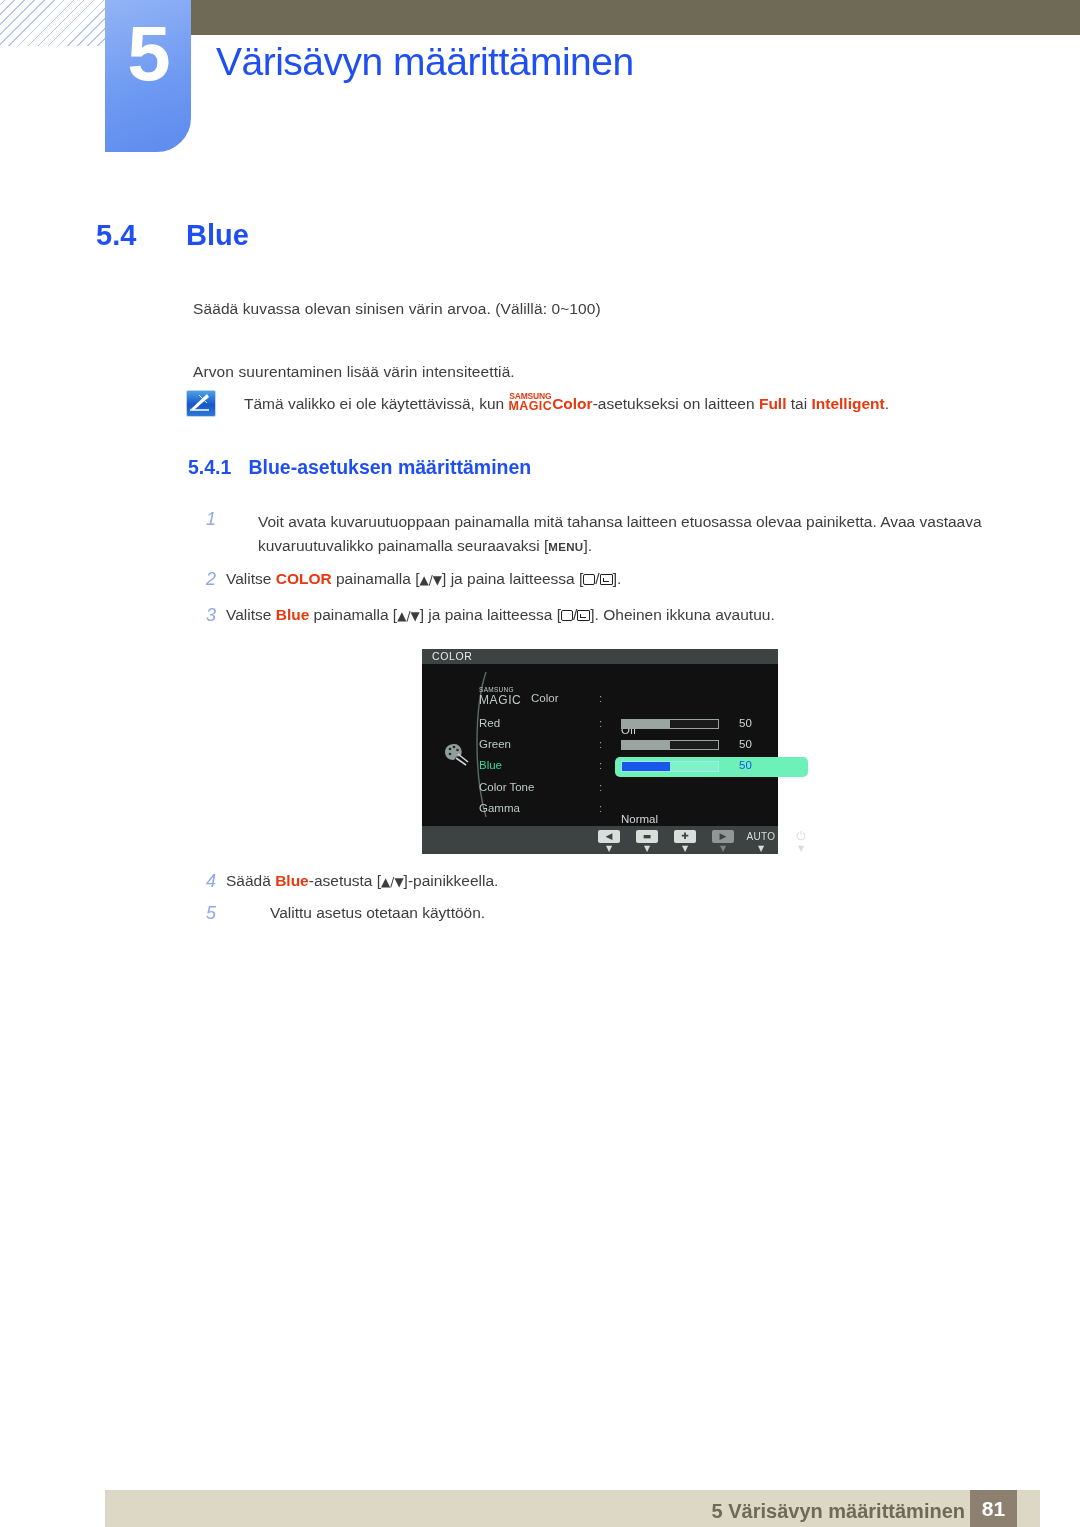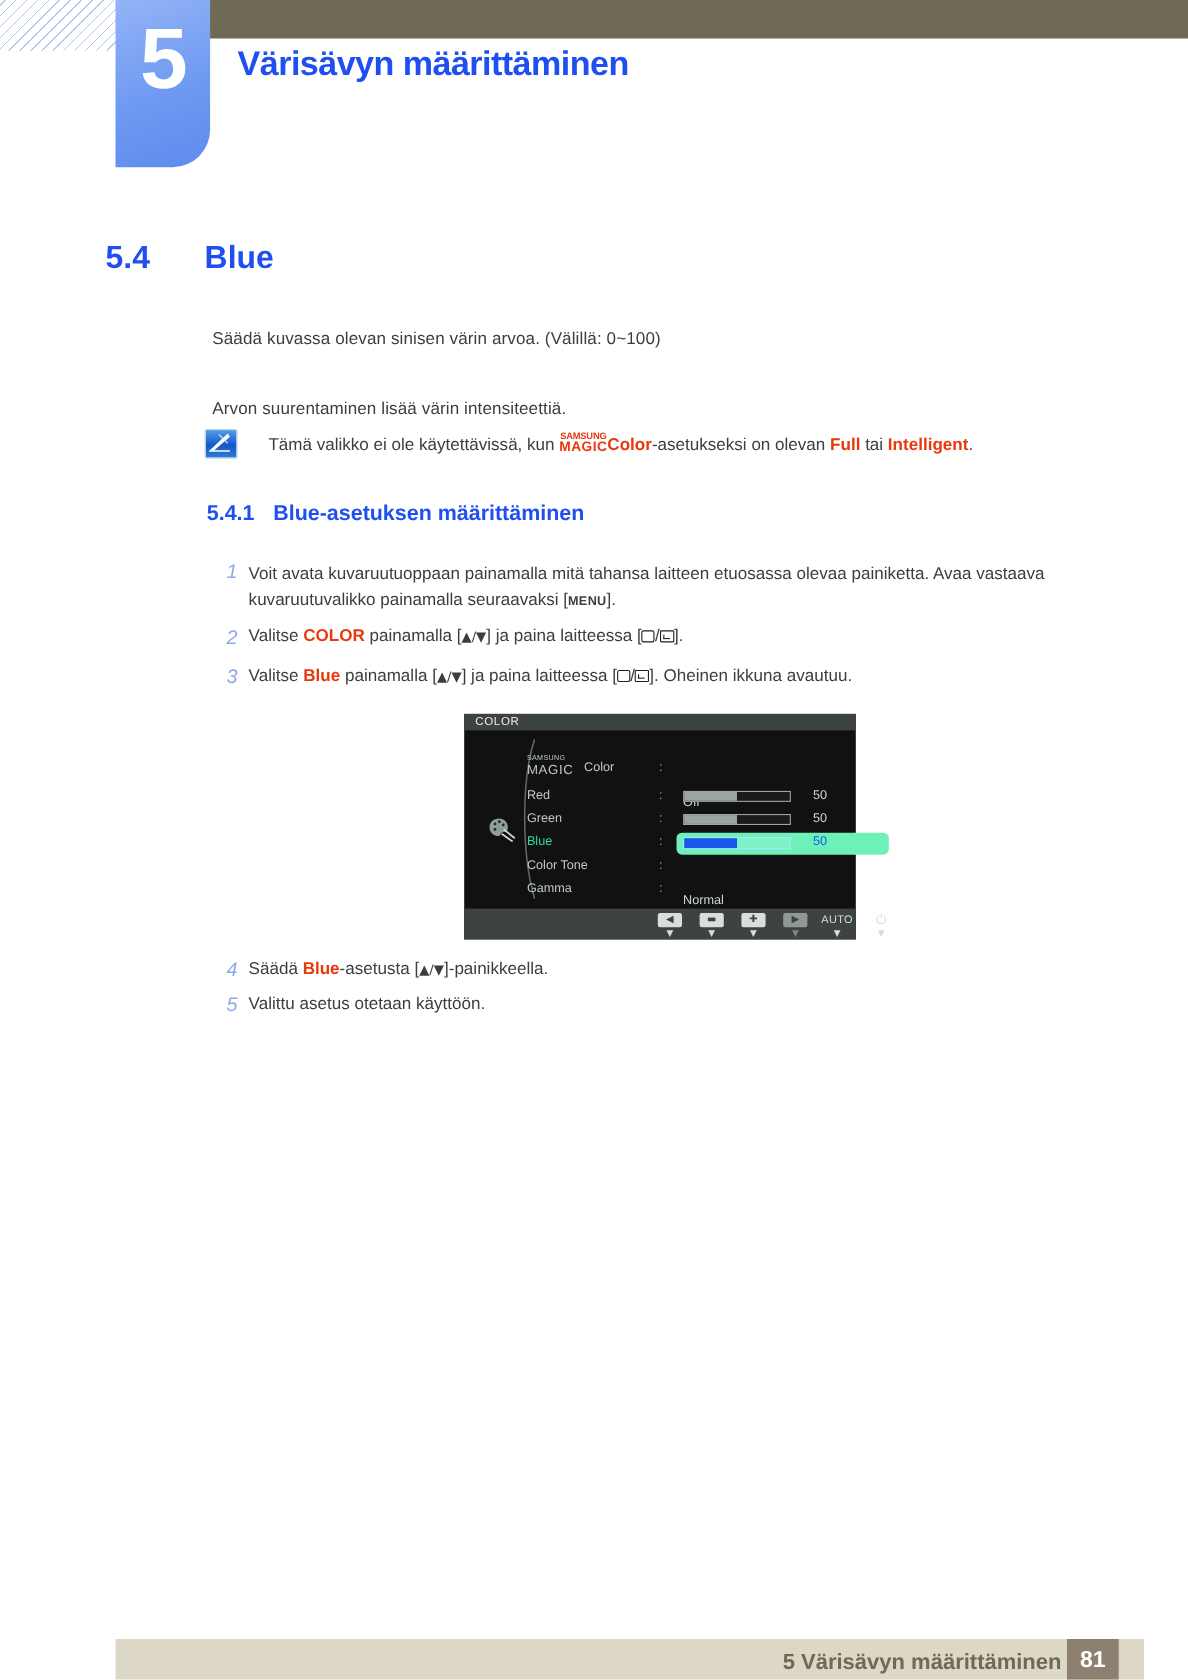--- a/index.html
+++ b/index.html
@@ -48,22 +48,22 @@
     text-align: center;
     font-size: 78px;
     font-weight: bold;
     color: #ffffff;
     line-height: 1;
     letter-spacing: -2px;
   }
   .chapter-title {
     position: absolute;
     left: 216px; top: 40px;
-    font-size: 31px;
-    font-weight: bold;
+    font-size: 39px;
+    font-weight: normal;
     color: #1f4ff0;
     letter-spacing: -0.5px;
   }
 
   
   .sec-num {
     position: absolute;
     left: 96px; top: 219px;
     font-size: 29px;
     font-weight: bold;
@@ -138,21 +138,21 @@
     font-size: 18px;
     font-style: italic;
     color: #8fa8e8;
   }
   .step-txt {
     position: absolute;
     left: 226px;
     font-size: 15.5px;
     color: #3d3d3d;
   }
-  .step-txt.wrap { width: 770px; line-height: 1.55; }
+  .step-txt.wrap { width: 770px; line-height: 1.55; margin-left: 32px; }
 
   
   .kc {
     font-family: "DejaVu Sans", sans-serif;
     font-size: 12px;
   }
   .kmenu {
     font-size: 11.5px;
     font-weight: bold;
     letter-spacing: 0.3px;
@@ -350,21 +350,21 @@
 <div class="para p2">Arvon suurentaminen lisää värin intensiteettiä.</div>
 
 <div class="note-icon">
   <svg width="26" height="23" viewBox="0 0 26 23" aria-hidden="true">
     <rect x="0" y="0" width="26" height="23" fill="none"></rect>
     <path d="M4 18 L20 3 L22 6 L7 19 Z" fill="#ffffff"></path>
     <path d="M3 19 L22 19" stroke="#ffffff" stroke-width="1.4" fill="none"></path>
     <path d="M12 4 L20 12" stroke="#d9e8fb" stroke-width="1" fill="none"></path>
   </svg>
 </div>
-<div class="note-text"><span>Tämä valikko ei ole käytettävissä, kun </span><span class="sm-logo"><span class="l1">SAMSUNG</span><span class="l2">MAGIC</span></span><span class="accent-red">Color</span><span>-asetukseksi on olevan </span><span class="accent-red">Full</span><span> tai </span><span class="accent-red">Intelligent</span><span>.</span></div>
+<div class="note-text"><span>Tämä valikko ei ole käytettävissä, kun </span><span class="sm-logo"><span class="l1">SAMSUNG</span><span class="l2">MAGIC</span></span><span class="accent-red">Color</span><span>-asetukseksi on laitteen </span><span class="accent-red">Full</span><span> tai </span><span class="accent-red">Intelligent</span><span>.</span></div>
 
 <div class="subsec"><span class="n">5.4.1</span><span>Blue-asetuksen määrittäminen</span></div>
 
 <div class="step-num" style="left:194px; top:509px;">1</div>
 <div class="step-txt wrap" style="top:510px;"><span>Voit avata kuvaruutuoppaan painamalla mitä tahansa laitteen etuosassa olevaa painiketta. Avaa</span>
    <span>vastaava kuvaruutuvalikko painamalla seuraavaksi [</span><span class="kmenu">MENU</span><span>].</span></div>
 
 <div class="step-num" style="left:194px; top:569px;">2</div>
 <div class="step-txt" style="top:570px;"><span>Valitse </span><span class="accent-red">COLOR</span><span> painamalla [</span><span class="kc">▲/▼</span><span>] ja paina laitteessa [</span><span class="kbox"></span><span>/</span><span class="kenter"></span><span>].</span></div>
 
@@ -471,18 +471,18 @@
       <div class="pw">⏻</div>
       <div class="caret">▼</div>
     </div>
   </div>
 </div>
 
 <div class="step-num" style="left:194px; top:871px;">4</div>
 <div class="step-txt" style="top:872px;"><span>Säädä </span><span class="accent-red">Blue</span><span>-asetusta [</span><span class="kc">▲/▼</span><span>]-painikkeella.</span></div>
 
 <div class="step-num" style="left:194px; top:903px;">5</div>
-<div class="step-txt" style="top:904px;">Valittu asetus otetaan käyttöön.</div>
+<div class="step-txt" style="top:904px;margin-left:44px;">Valittu asetus otetaan käyttöön.</div>
 
 <div class="footer-bar">
   <div class="footer-text">5 Värisävyn määrittäminen</div>
   <div class="footer-page">81</div>
 </div>
 
 </body></html>

